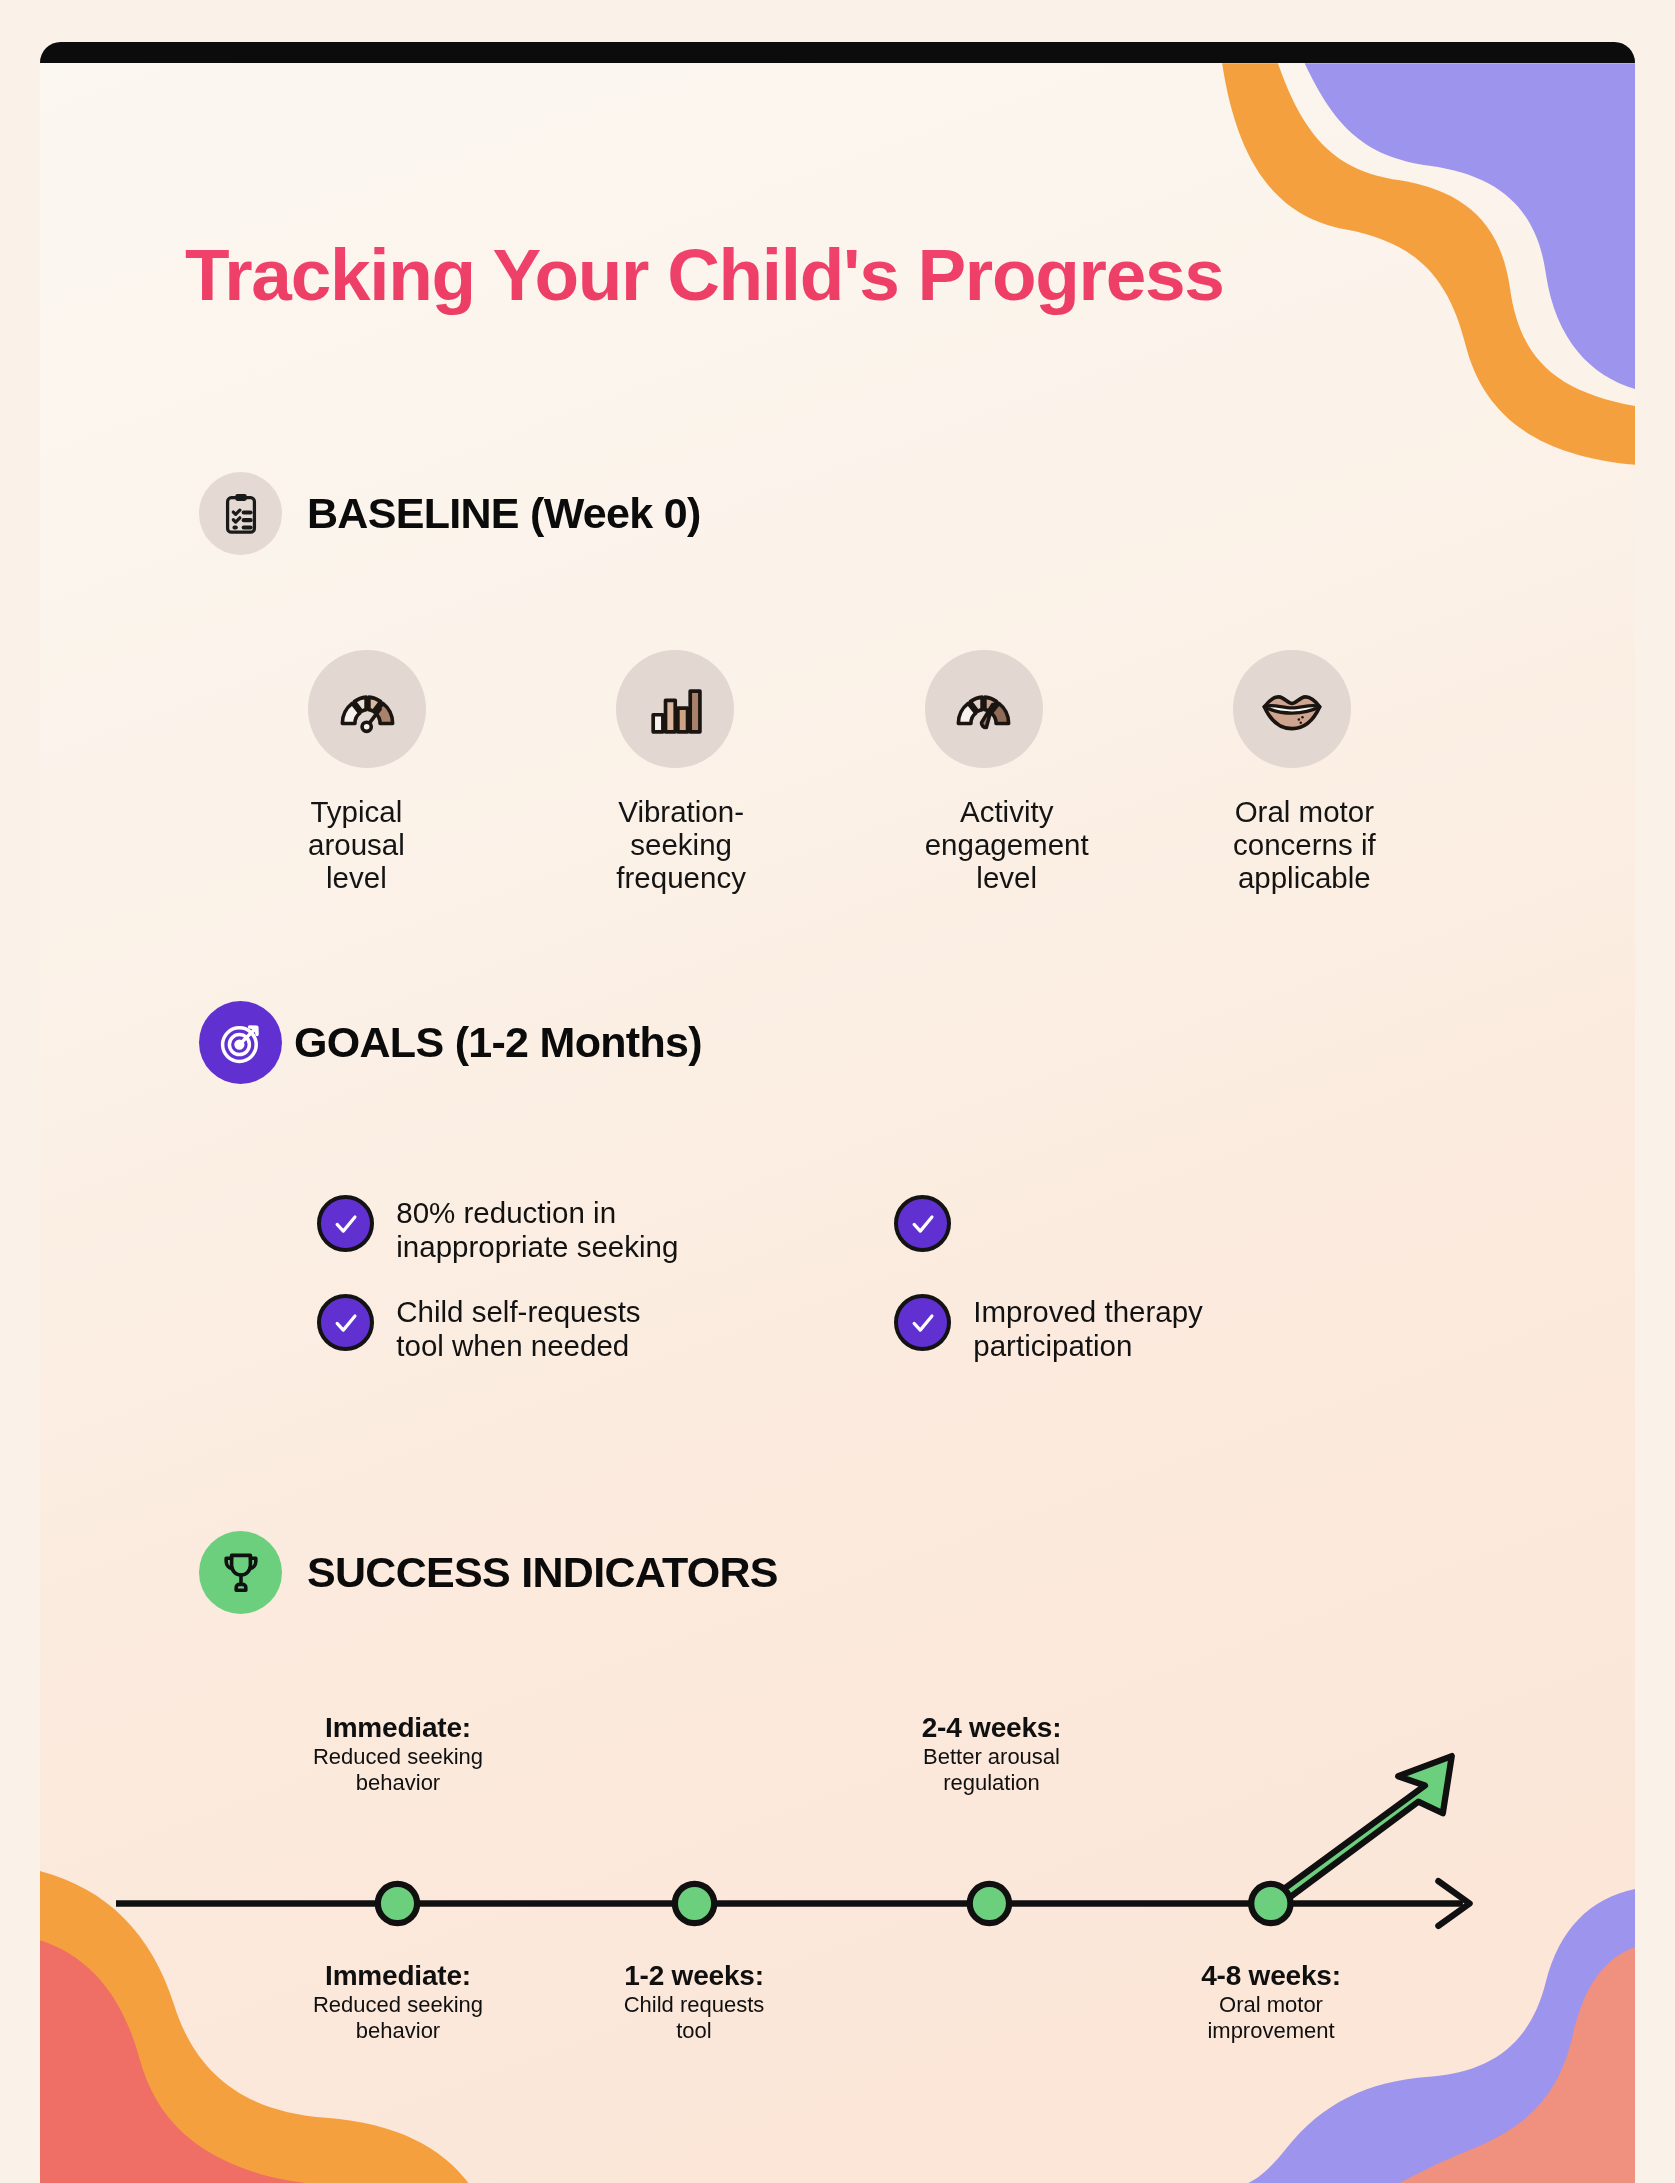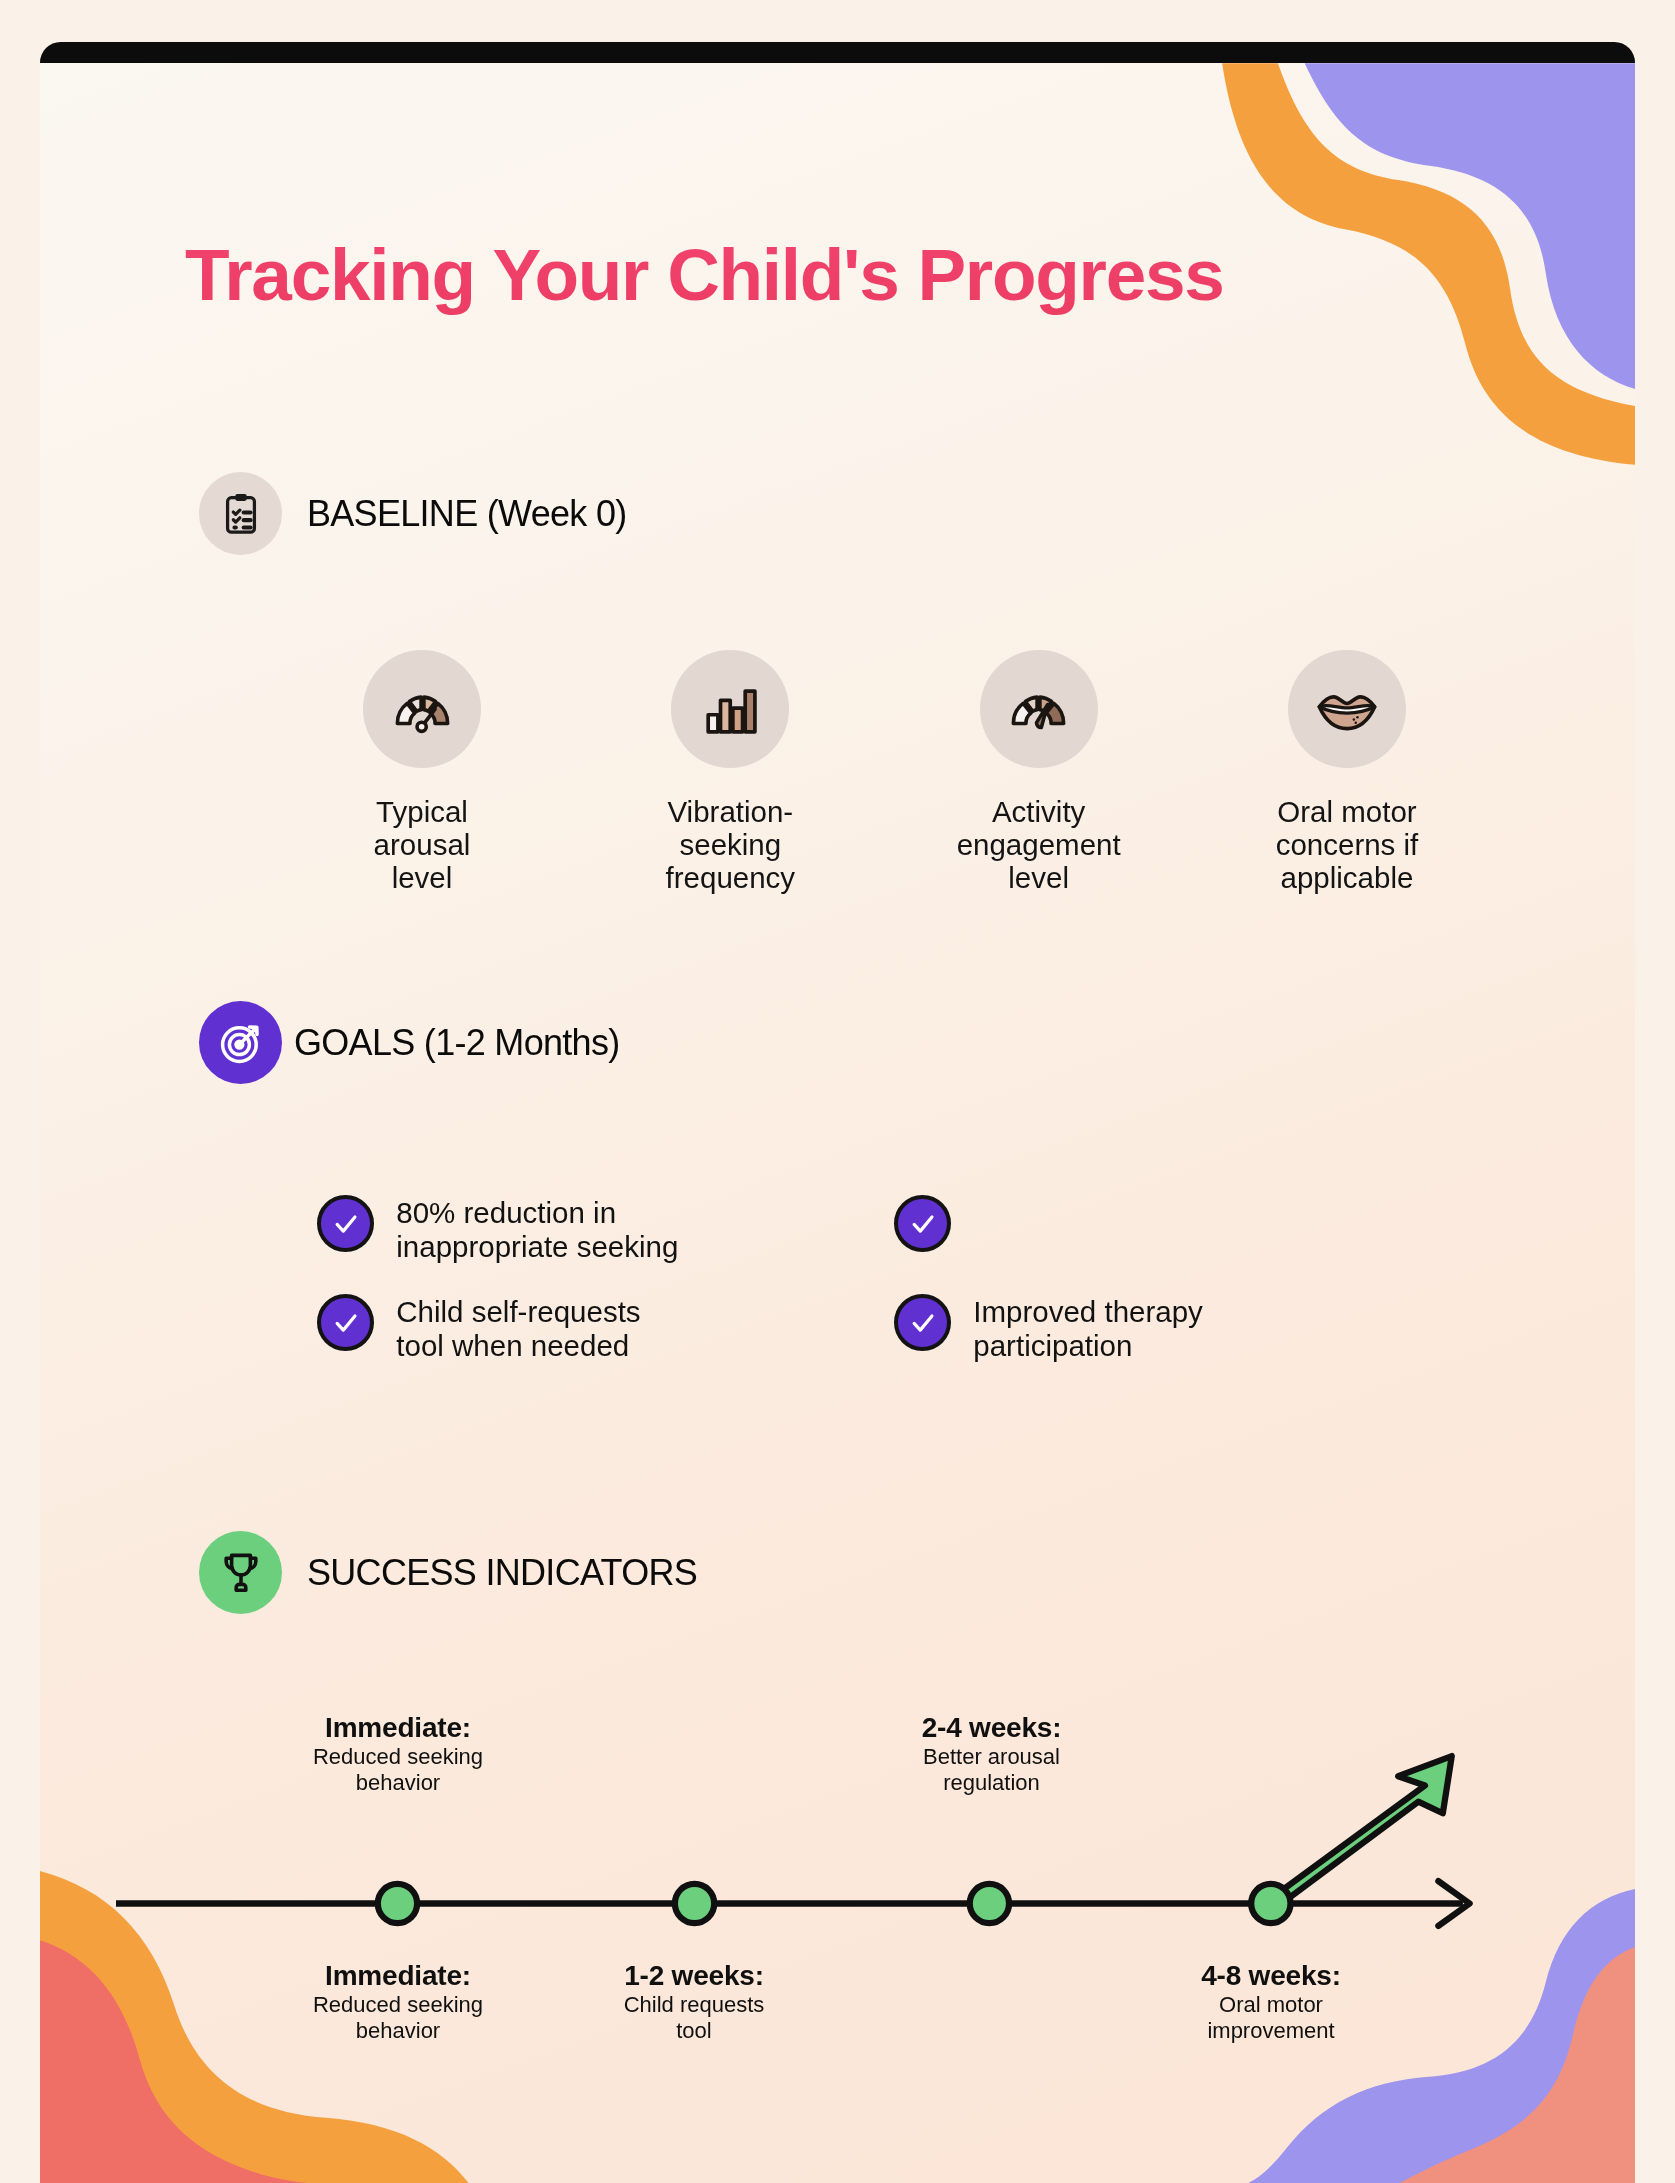--- a/index.html
+++ b/index.html
@@ -75,41 +75,41 @@
   .sec-badge {
     width: 83px; height: 83px;
     border-radius: 50%;
     display: flex; align-items: center; justify-content: center;
     flex: none;
   }
   .sec-badge.beige { background: #e4d9d3; }
   .sec-badge.purple { background: #6130d0; }
   .sec-badge.green { background: #6bcf7e; }
   .sec-title {
-    font-size: 36px;
-    font-weight: 400;
+    font-size: 43px;
+    font-weight: 700;
     color: #0b0b0b;
     letter-spacing: -0.7px;
     white-space: nowrap;
   }
 
   
   .baseline-row {
     position: absolute;
     left: 268px;
     top: 587px;
     width: 1153px;
     display: flex;
     justify-content: space-between;
   }
   .baseline-item {
     width: 228px;
     display: flex;
     flex-direction: column;
-    align-items: center;
+    align-items: flex-start;
   }
   .baseline-circle {
     width: 118px; height: 118px;
     border-radius: 50%;
     background: #e2d7d1;
     display: flex; align-items: center; justify-content: center;
   }
   .baseline-label {
     margin-top: 27px;
     text-align: center;

